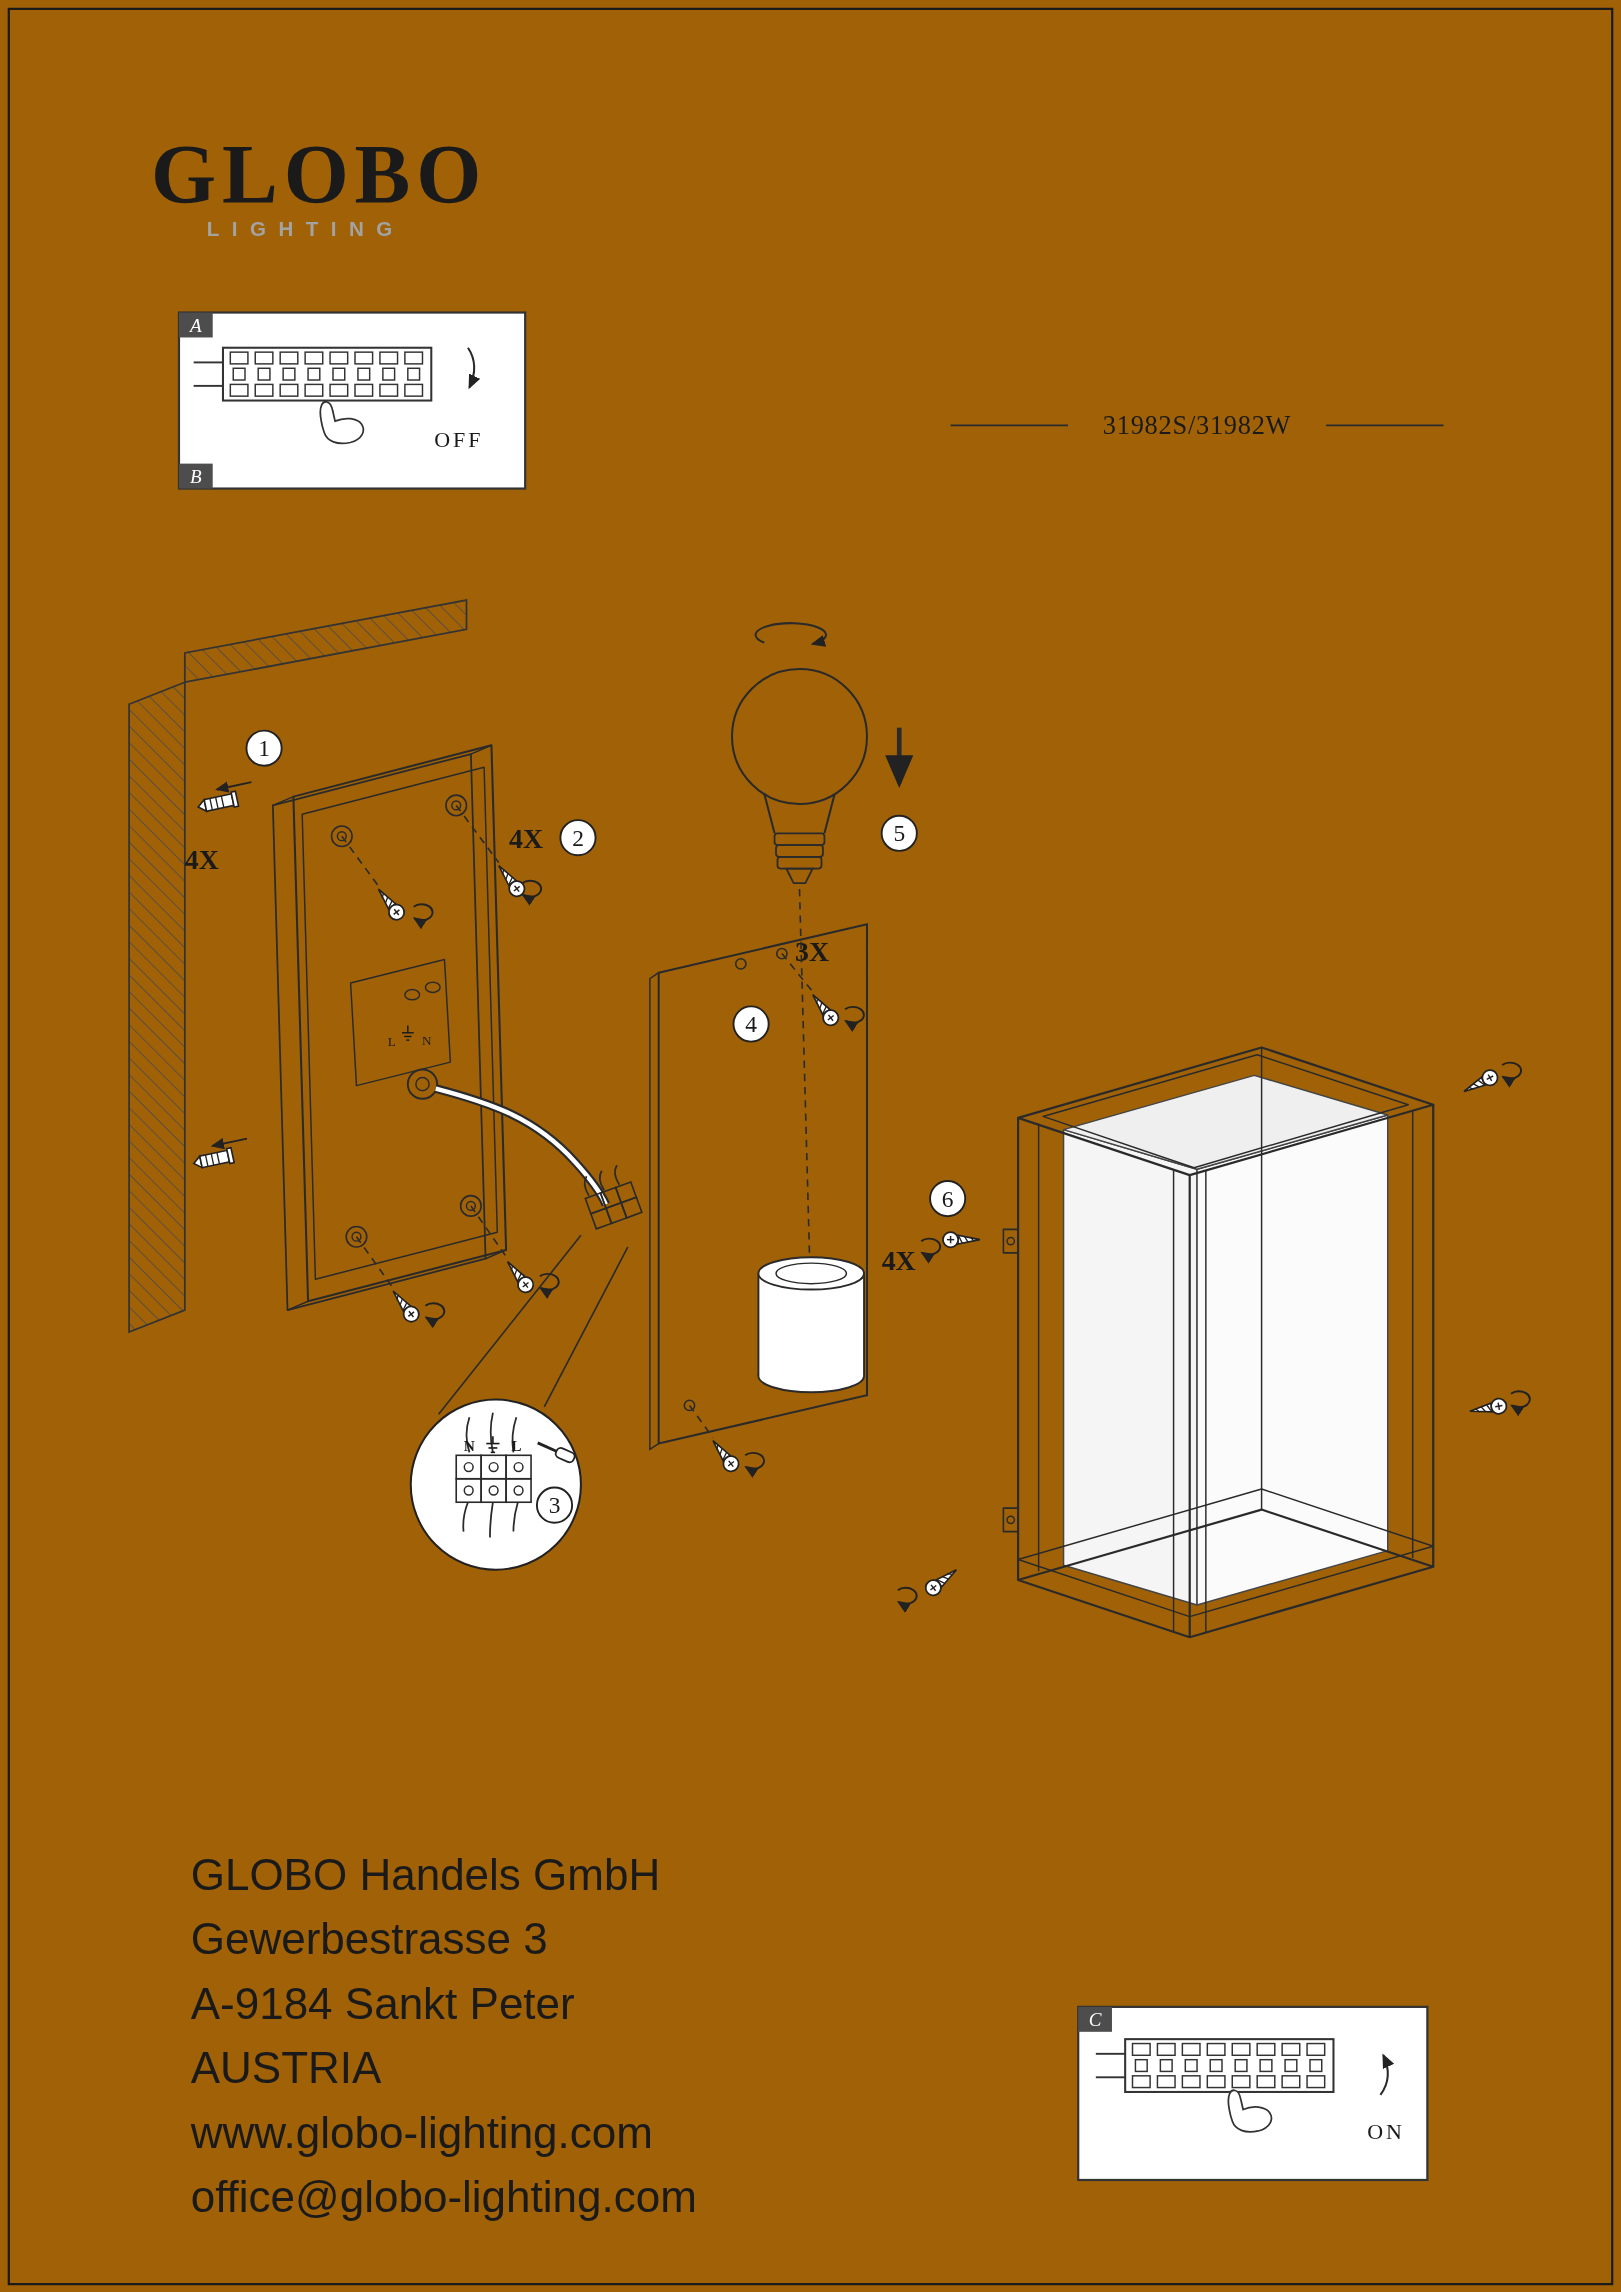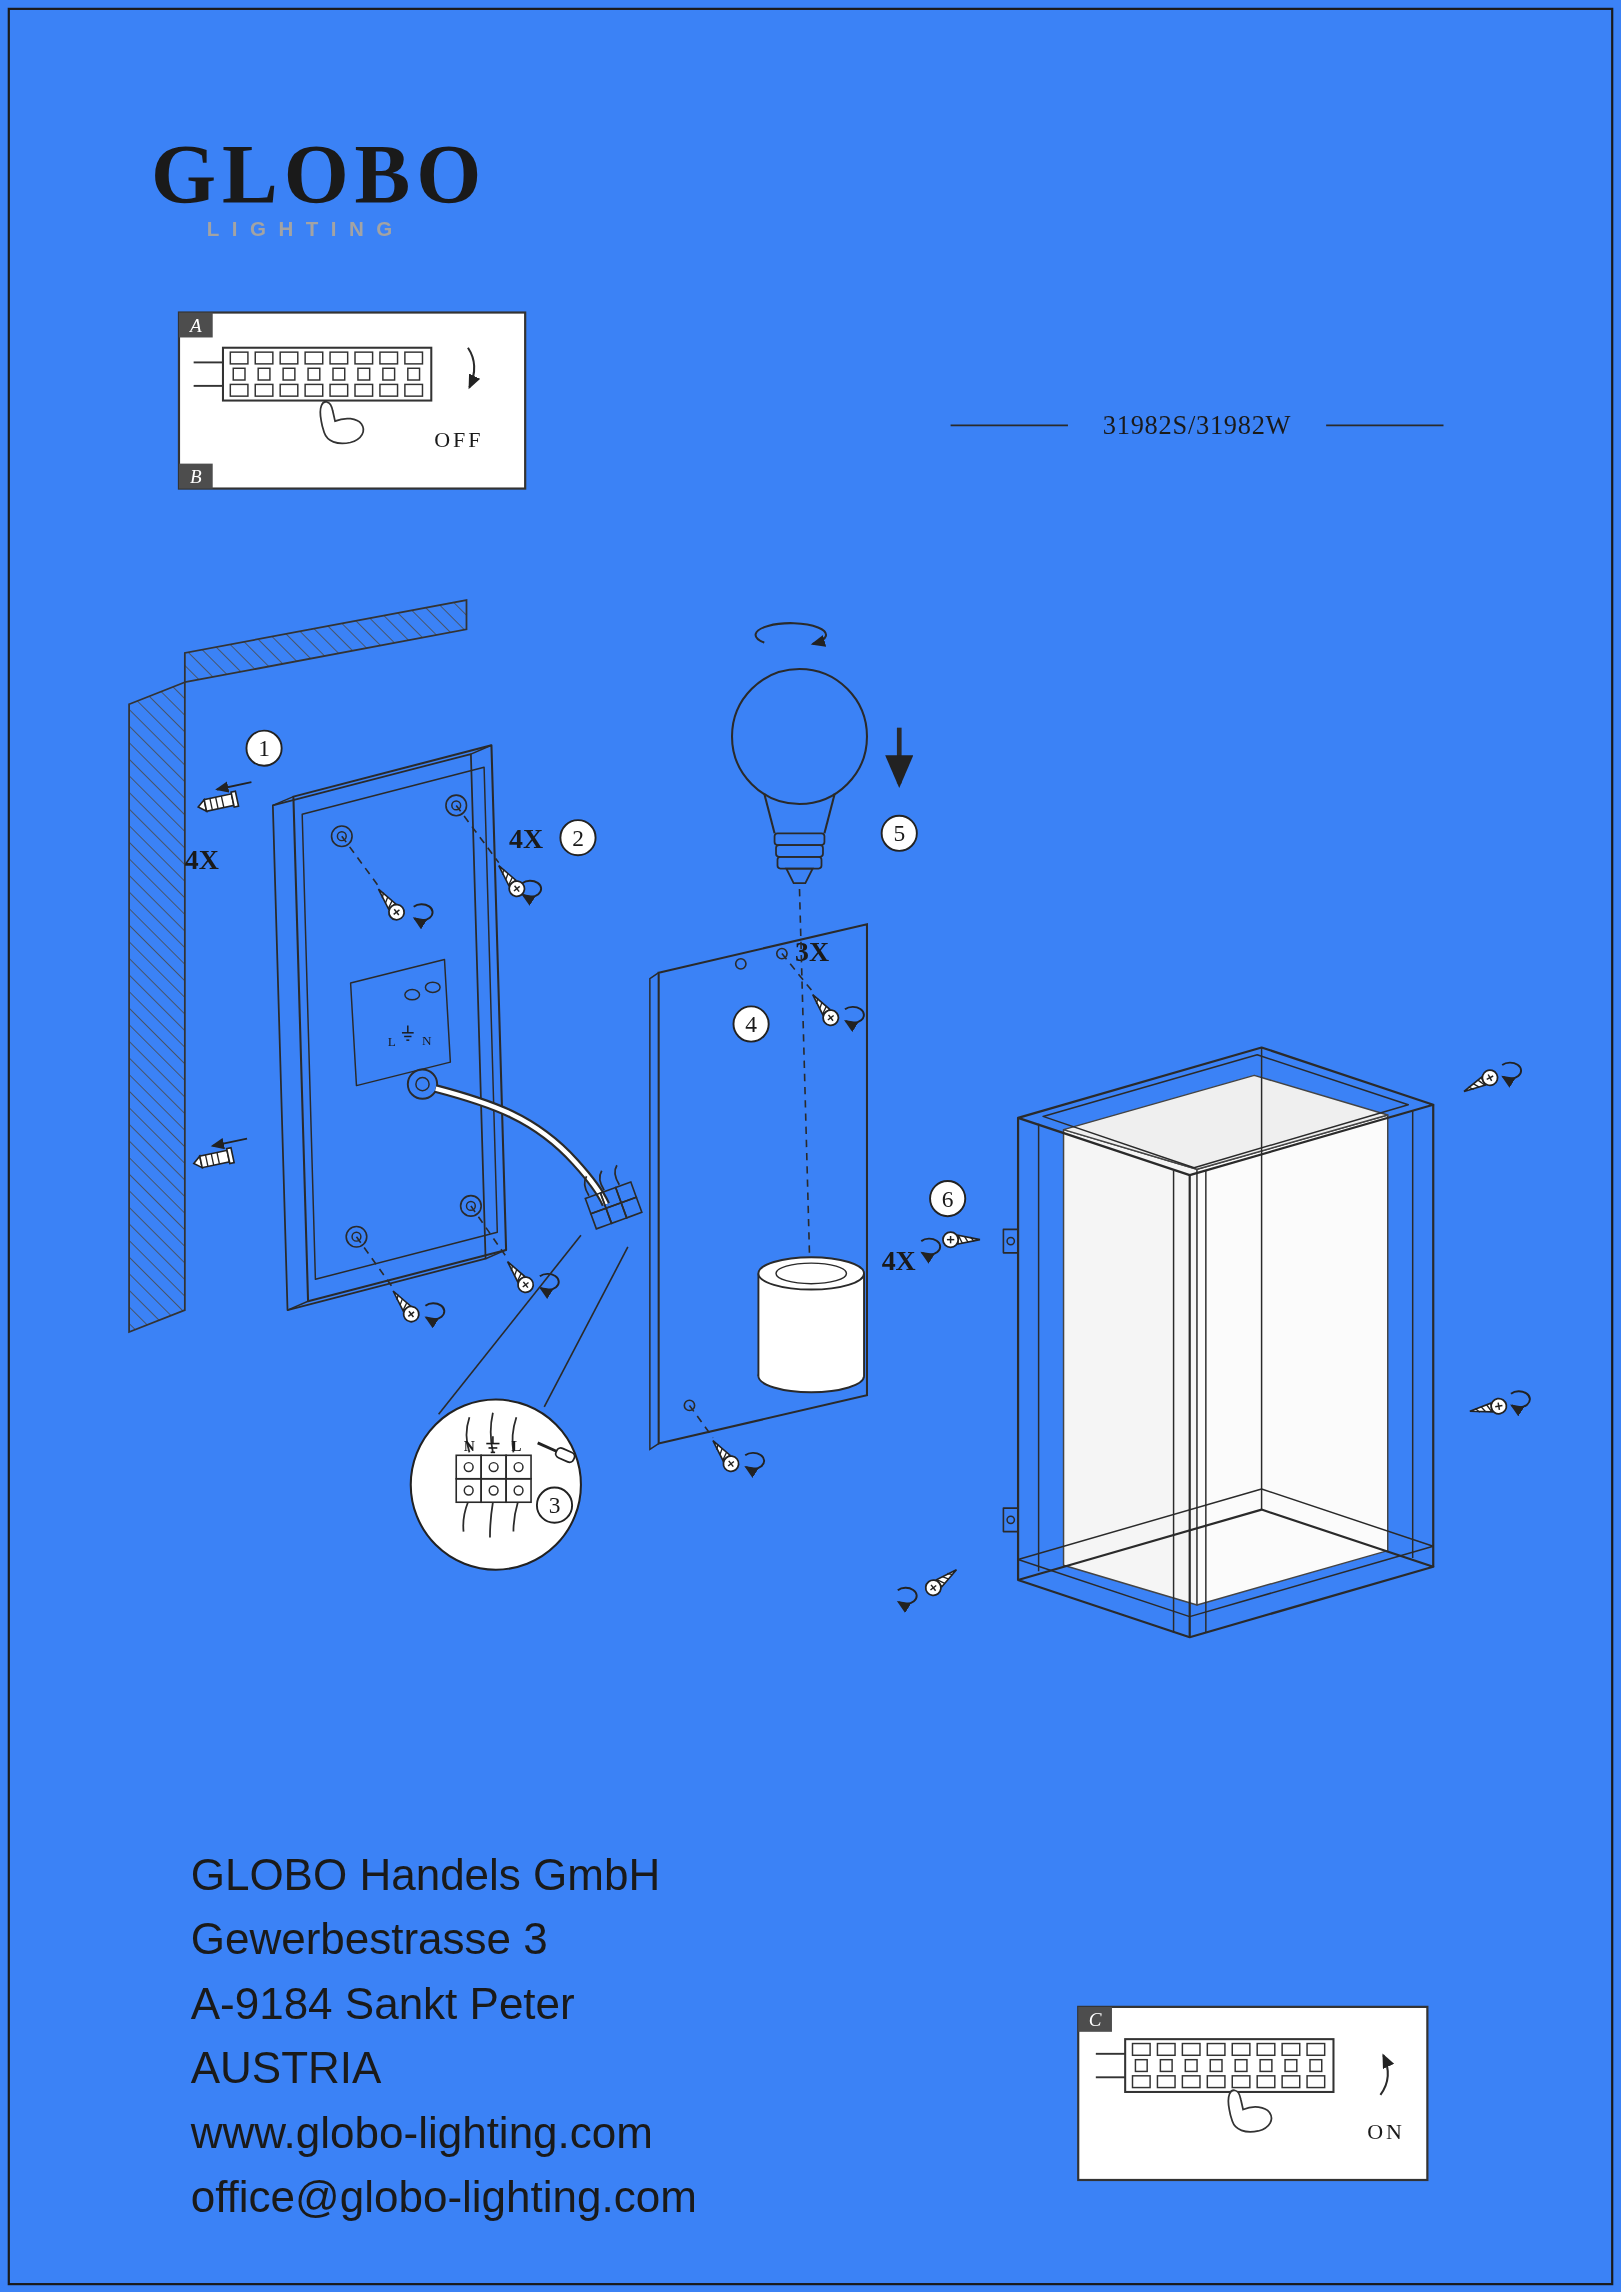--- a/index.html
+++ b/index.html
@@ -1,16 +1,16 @@
 <!DOCTYPE html>
 <html style="font-size:14.3px"><head>
 <meta charset="utf-8">
 <style>
   html,body{margin:0;padding:0;background:#fff;}
-  .page{width:1621px;height:2293px;background:#3b82f6;overflow:hidden;}
+  .page{width:1621px;height:2293px;background:#a16207;overflow:hidden;}
   svg{display:block;}
   text{font-family:"Liberation Serif",serif;fill:#1a1a1a;stroke:none;}
   .logo-main{font-size:57px;font-weight:bold;letter-spacing:4px;}
   .logo-sub{font-family:"Liberation Sans",sans-serif;font-size:14px;font-weight:bold;letter-spacing:8.5px;fill:#a3a3a3;}
   .model{font-size:18px;letter-spacing:.5px;}
   .onoff{font-size:15px;letter-spacing:2px;}
   .panel-letter{font-size:13px;font-style:italic;fill:#fff;text-anchor:middle;}
   .step{font-size:16px;text-anchor:middle;}
   .qty{font-size:19px;font-weight:bold;}
   .addr{font-family:"Liberation Sans",sans-serif;font-size:30px;}

